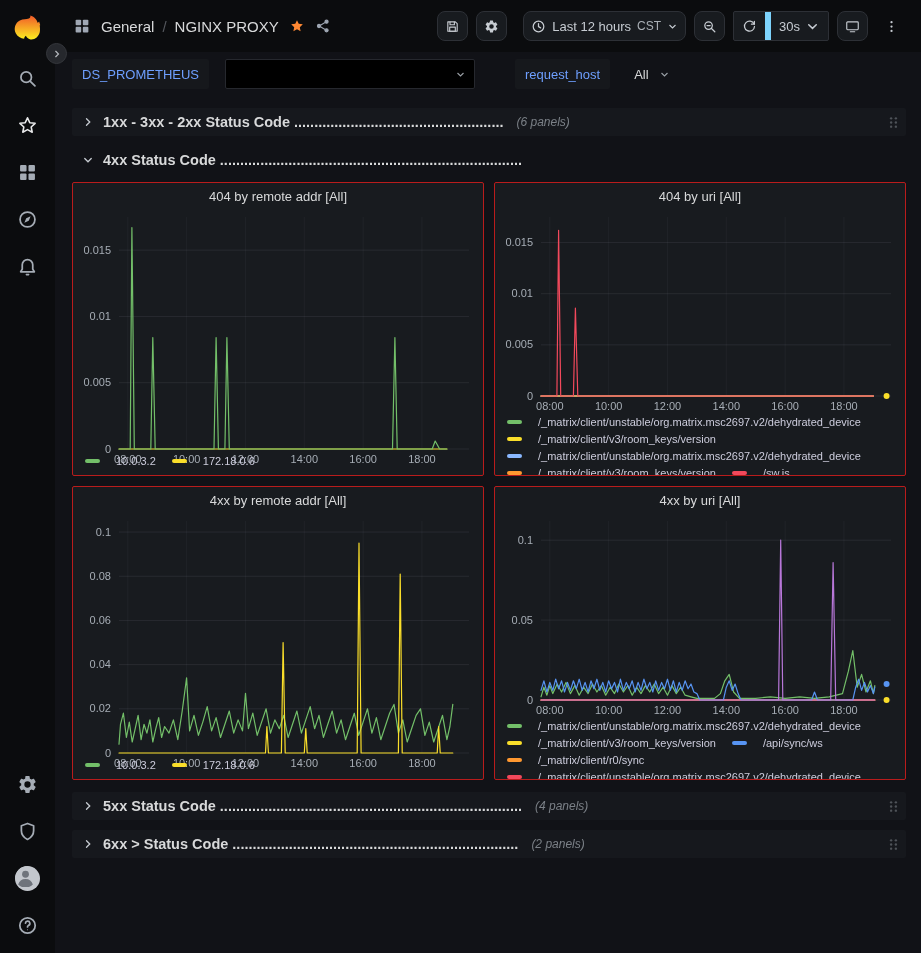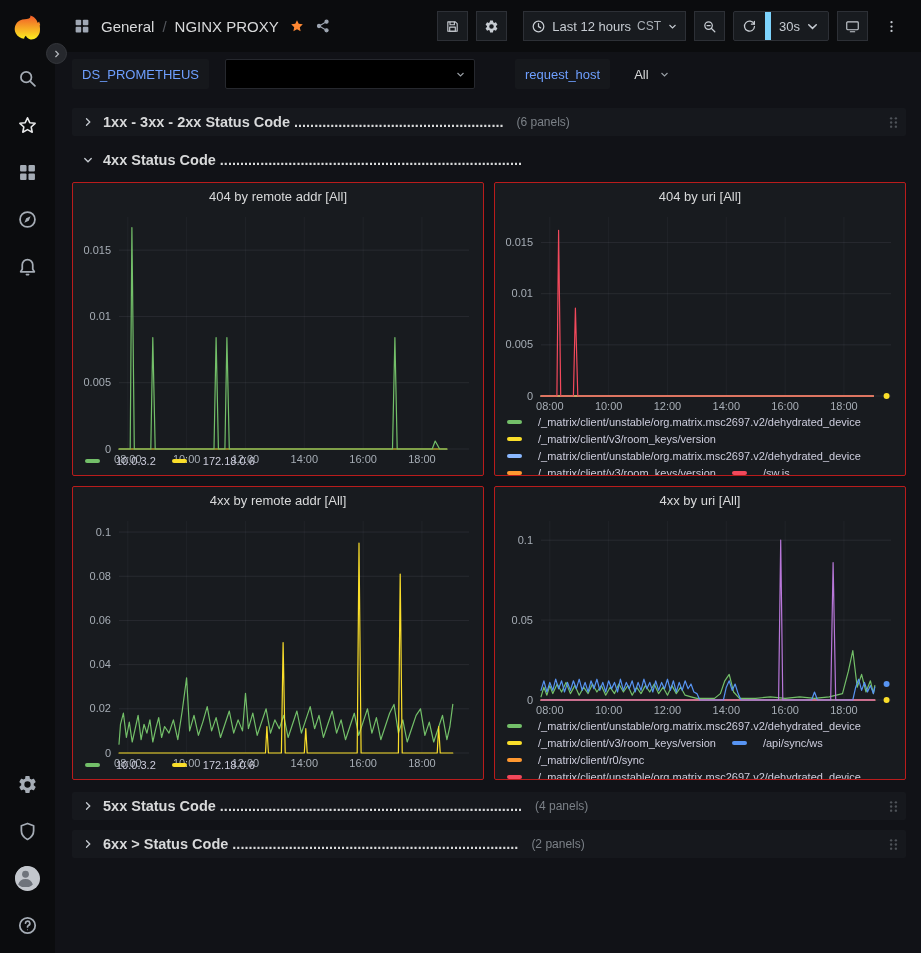--- a/index.html
+++ b/index.html
@@ -34,21 +34,21 @@
   .tb-left .nav-ic svg{width:18px;height:18px}
   .breadcrumb{display:flex;align-items:center;gap:8px;font-size:15px}
   .sep{color:#55585e}
   .crumb{cursor:pointer}
   .crumb.title{font-weight:500}
   .ic16 svg{width:16px;height:16px}
   .star-filled{color:#ff8833;cursor:pointer}
   .share-ic{color:#9fa7b3;cursor:pointer}
   .tb-right{display:flex;align-items:center;gap:8px}
   .tbtn{height:30px;min-width:30px;padding:0 7px;background:#181b1f;border:1px solid #2d3036;
-        border-radius:0;display:flex;align-items:center;justify-content:center;gap:6px;
+        border-radius:8px;display:flex;align-items:center;justify-content:center;gap:6px;
         color:#c7ccd2;font-size:13px;cursor:pointer;box-sizing:border-box}
   .tbtn svg{width:15px;height:15px}
   .tbtn.plain{background:transparent;border-color:transparent}
   .tz{font-size:12px;color:#aab0b6}
   .caret svg{width:11px;height:11px}
   .gap-left{margin-left:8px}
   .btn-group{display:flex;align-items:stretch;border:1px solid #2d3036;border-radius:2px;
              background:#181b1f;height:30px;box-sizing:border-box}
   .btn-group .seg{display:flex;align-items:center;padding:0 8px;gap:5px;font-size:13px;
                   color:#c7ccd2;cursor:pointer}
@@ -69,21 +69,21 @@
   
   .dash{flex:1;padding:6px 15px 0 17px;overflow:hidden}
   .row-header{display:flex;align-items:center;gap:9px;height:28px;padding:0 6px 0 10px;
               border-radius:2px;cursor:pointer;margin-top:6px}
   .row-header.collapsed{background:#16181d}
   .row-header.mt10{margin-top:10px}
   .row-header.mt12{margin-top:12px}
   .chev{color:#c7ccd2;flex:none}
   .chev svg{width:12px;height:12px}
   .row-title{font-size:14.5px;font-weight:700;color:#d8d9da;white-space:nowrap;overflow:hidden}
-  .row-count{font-size:12px;color:#7b8087;white-space:nowrap;margin-left:4px}
+  .row-count{font-size:12px;font-style:italic;color:#7b8087;white-space:nowrap;margin-left:4px}
   .row-spacer{flex:1}
   .drag{color:#4f5359;cursor:grab;flex:none}
   .drag svg{width:13px;height:15px}
 
   .panel-grid{display:grid;grid-template-columns:1fr 1fr;gap:10px;margin-top:8px}
   .panel{height:294px;background:#181b1f;border:1px solid #b91c1c;border-radius:2px;
          display:flex;flex-direction:column;overflow:hidden;box-sizing:border-box}
   .panel-header{height:26px;flex:none;display:flex;align-items:center;justify-content:center;
                 font-size:13px;font-weight:500;color:#d8d9da;cursor:pointer}
   .chart{flex:1;min-height:0}

